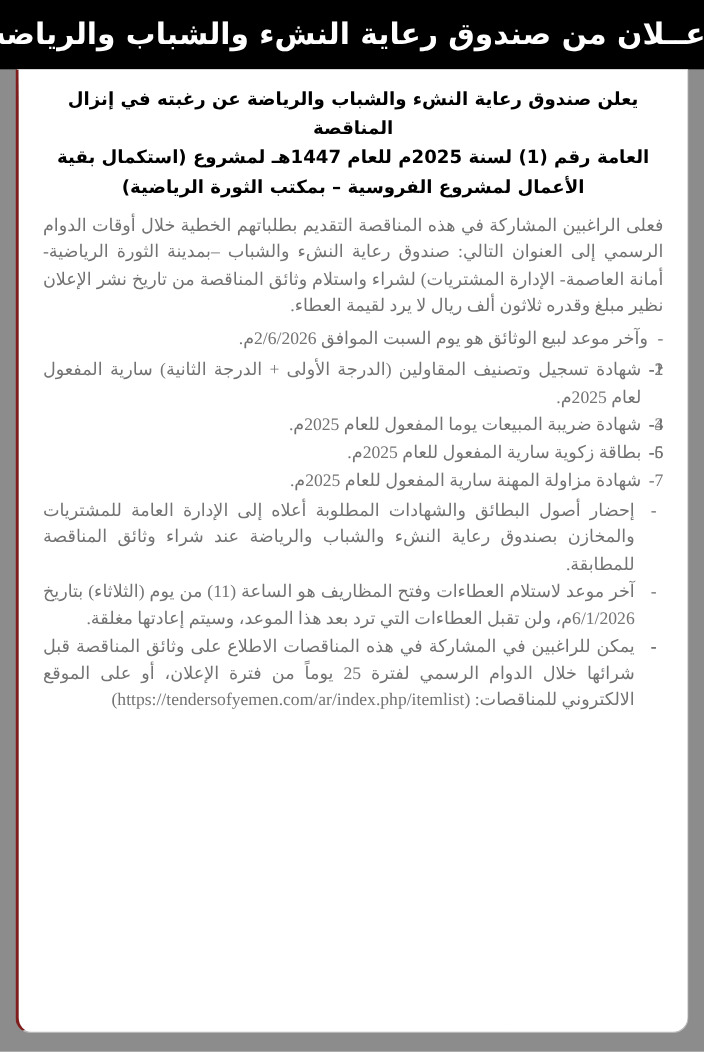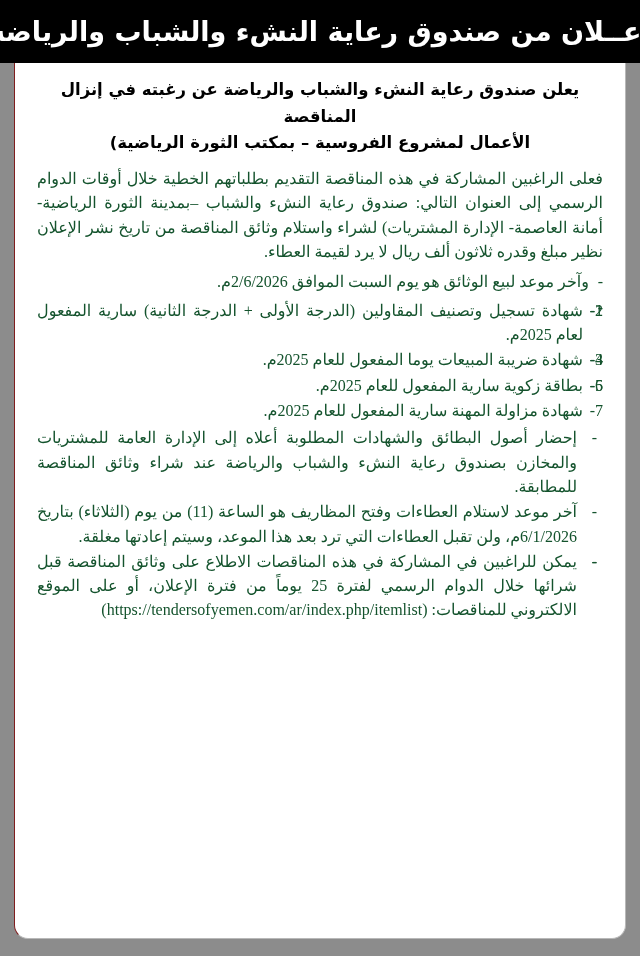--- a/index.html
+++ b/index.html
@@ -50,21 +50,21 @@
   .card {
     position: absolute;
     top: 63px;
     left: 14px;
     width: 612px;
     height: 876px;
     box-sizing: border-box;
     background: #ffffff;
     border-bottom-left-radius: 14px;
     border-bottom-right-radius: 14px;
-    border-left: 1px solid #7f1d1d;
+    border-left: 3px solid #7f1d1d;
     border-right: 1px solid #b8b8b8;
     border-bottom: 1px solid #b8b8b8;
     padding: 14px 22px 10px 22px;
     direction: rtl;
     text-align: right;
     overflow: hidden;
   }
 
   
   .lead {
@@ -77,21 +77,21 @@
     margin: 0 0 10px 0;
     padding: 0 4px;
     direction: rtl;
   }
 
   
   .body-text {
     font-family: "Liberation Serif", "DejaVu Serif", serif;
     font-size: 16px;
     line-height: 1.52;
-    color: #14532d;
+    color: #737373;
     direction: rtl;
   }
 
   p.para {
     margin: 0 0 2px 0;
     text-align: justify;
     text-justify: inter-word;
   }
 
   ul.dash-list,
@@ -151,20 +151,21 @@
 <div id="doc">
 
   <div class="banner">
     <div class="banner-title">إعــلان من صندوق رعاية النشء والشباب والرياضة</div>
   </div>
 
   <div class="card">
 
     <div class="lead">
       <div>يعلن صندوق رعاية النشء والشباب والرياضة عن رغبته في إنزال المناقصة</div>
+      <div>العامة رقم (1) لسنة 2025م للعام 1447هـ لمشروع (استكمال بقية</div>
       <div>الأعمال لمشروع الفروسية – بمكتب الثورة الرياضية)</div>
     </div>
 
     <div class="body-text">
 
       <p class="para">فعلى الراغبين المشاركة في هذه المناقصة التقديم بطلباتهم الخطية خلال أوقات الدوام الرسمي إلى العنوان التالي: صندوق رعاية النشء والشباب –بمدينة الثورة الرياضية- أمانة العاصمة- الإدارة المشتريات) لشراء واستلام وثائق المناقصة من تاريخ نشر الإعلان نظير مبلغ وقدره ثلاثون ألف ريال لا يرد لقيمة العطاء.</p>
 
       <div class="spacer-sm"></div>
 
       <ul class="dash-list">

